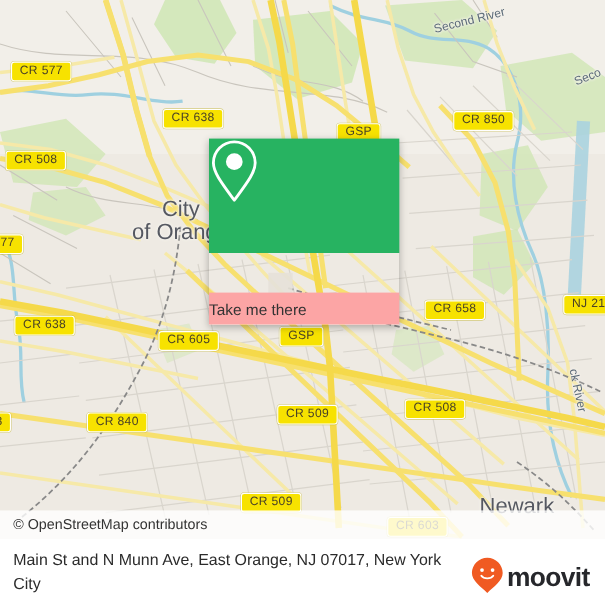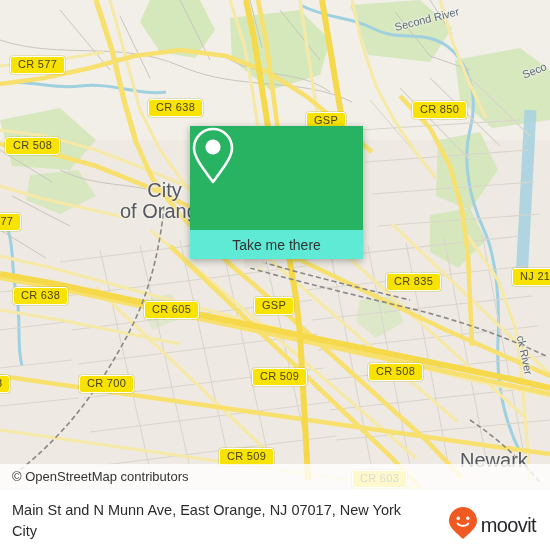--- a/index.html
+++ b/index.html
@@ -29,30 +29,30 @@
   #attrib{position:absolute;left:0;bottom:0;width:550px;height:26px;
           background:rgba(255,255,255,.80);padding-left:40px;}
   #attrib span{position:absolute;left:12px;top:5px;font-size:13px;color:#333;}
 
   
   #card{position:absolute;left:190px;top:126px;width:173px;
         box-shadow:0 2px 7px rgba(0,0,0,.30);}
   #card-top{background:#27b361;height:104px;position:relative;}
   #pin-wrap{position:absolute;left:0;top:0;width:100%;height:100%;
             display:flex;align-items:center;justify-content:center;}
-  #card-bottom{background:#5eead4;height:29px;display:flex;align-items:center;
-               justify-content:center;}
+  #card-bottom{background:#fca5a5;height:29px;display:flex;align-items:center;
+               margin-top:36px;}
   #card-bottom span{font-size:14px;color:#333;}
 
   
   #footer{position:absolute;left:0;top:490px;width:550px;height:60px;background:#fff;}
   #footer-text{position:absolute;left:12px;top:10px;width:390px;
                font-size:14.5px;line-height:1.42;color:#2b2b2b;}
   #brand{position:absolute;right:14px;top:16px;display:flex;align-items:center;gap:3px;}
-  #brand-word{font-size:20px;font-weight:400;color:#26272b;letter-spacing:-.6px;
+  #brand-word{font-size:24px;font-weight:700;color:#26272b;letter-spacing:-.6px;
               line-height:1;}
 </style>
 </head>
 <body>
 
 <div id="app">
 
   <div id="map">
 
     <svg width="550" height="490" viewBox="0 0 550 490">
@@ -157,39 +157,39 @@
         <path d="M262 262 C 310 276, 360 288, 410 300"></path>
         <path d="M470 420 C 500 440, 520 460, 540 482"></path>
       </g>
 
       <rect x="244" y="248" width="22" height="20" fill="#e6e1d8" opacity=".9"></rect>
     </svg>
 
     <div id="map-labels">
         <div class="map-label lbl-city" style="left: 120px; top: 180px;">City
 of Orange</div>
-        <div class="map-label lbl-newark" style="left: 460px; top: 450px;">Newark</div>
+        <div class="map-label lbl-newark" style="left: 436px; top: 450px;">Newark</div>
         <div class="map-label lbl-river" style="left: 395px; top: 22px; transform: rotate(-14deg); transform-origin: left center;">Second River</div>
         <div class="map-label lbl-river" style="left: 523px; top: 70px; transform: rotate(-22deg); transform-origin: left center;">Seco</div>
         <div class="map-label lbl-river" style="left: 520px; top: 330px; transform: rotate(78deg); transform-origin: left center;">ck River</div>
       </div>
 
     <div id="map-shields">
         <div class="shield" style="left: 10px; top: 56px;">CR 577</div>
         <div class="shield" style="left: 148px; top: 99px;">CR 638</div>
         <div class="shield" style="left: 306px; top: 112px;">GSP</div>
         <div class="shield" style="left: 412px; top: 101px;">CR 850</div>
         <div class="shield" style="left: 5px; top: 137px;">CR 508</div>
         <div class="shield" style="left: -14px; top: 213px;">577</div>
         <div class="shield" style="left: 13px; top: 287px;">CR 638</div>
         <div class="shield" style="left: 144px; top: 301px;">CR 605</div>
         <div class="shield" style="left: 254px; top: 297px;">GSP</div>
-        <div class="shield" style="left: 386px; top: 273px;">CR 835</div>
+        <div class="shield" style="left: 386px; top: 273px;">CR 658</div>
         <div class="shield" style="left: 512px; top: 268px;">NJ 21</div>
-        <div class="shield" style="left: 79px; top: 375px;">CR 700</div>
+        <div class="shield" style="left: 79px; top: 375px;">CR 840</div>
         <div class="shield" style="left: 252px; top: 368px;">CR 509</div>
         <div class="shield" style="left: 368px; top: 363px;">CR 508</div>
         <div class="shield" style="left: -12px; top: 375px;">8</div>
         <div class="shield" style="left: 219px; top: 448px;">CR 509</div>
         <div class="shield" style="left: 324px; top: 470px; margin-left: 28px;">CR 603</div>
       </div>
 
     <div id="attrib">
       <span>© OpenStreetMap contributors</span>
     </div>

